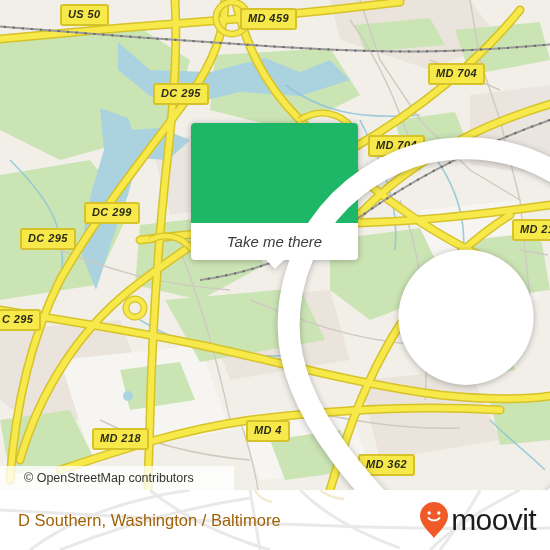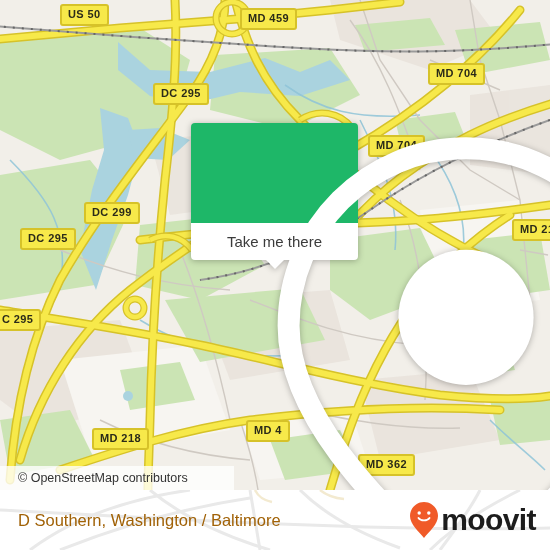--- a/index.html
+++ b/index.html
@@ -40,20 +40,21 @@
     border: 2px solid #d6c229;
     border-radius: 3px;
     color: #2b2b19;
     font-size: 11px;
     font-weight: bold;
     letter-spacing: 0.4px;
     line-height: 1;
     padding: 3px 6px 4px 6px;
     white-space: nowrap;
     box-sizing: border-box;
+    font-style: italic;
   }
 
   
   .place-label {
     position: absolute;
     color: #6b6b6b;
     font-size: 13px;
     line-height: 14px;
     text-align: center;
     white-space: pre-line;
@@ -64,20 +65,21 @@
       -1px -1px 0 rgba(255,255,255,.9);
   }
 
   
   #popup {
     position: absolute;
     left: 191px;
     top: 123px;
     width: 167px;
     filter: drop-shadow(0 1px 3px rgba(0,0,0,.28));
+    font-style: italic;
   }
   #popup-head {
     background: #1eb768;
     height: 100px;
     border-radius: 4px 4px 0 0;
     display: flex;
     align-items: center;
     justify-content: center;
   }
   #popup-foot {
@@ -109,21 +111,21 @@
     position: absolute;
     left: 0;
     top: 466px;
     height: 24px;
     width: 234px;
     display: flex;
     align-items: center;
     background: rgba(255,255,255,.78);
     color: #333333;
     font-size: 12.5px;
-    padding-left: 18px;
+    padding-left: 24px;
     box-sizing: border-box;
   }
 
   
   #footer {
     position: absolute;
     left: 0;
     top: 490px;
     width: 550px;
     height: 60px;
@@ -149,21 +151,21 @@
     right: 14px;
     top: 50%;
     transform: translateY(-50%);
     display: flex;
     align-items: center;
     gap: 2px;
   }
   #brand-name {
     color: #1c1c1c;
     font-size: 30px;
-    font-weight: bold;
+    font-weight: normal;
     letter-spacing: -0.6px;
     line-height: 1;
   }
 </style>
 </head>
 <body>
 
 <div id="app">
 
   <div id="map">

